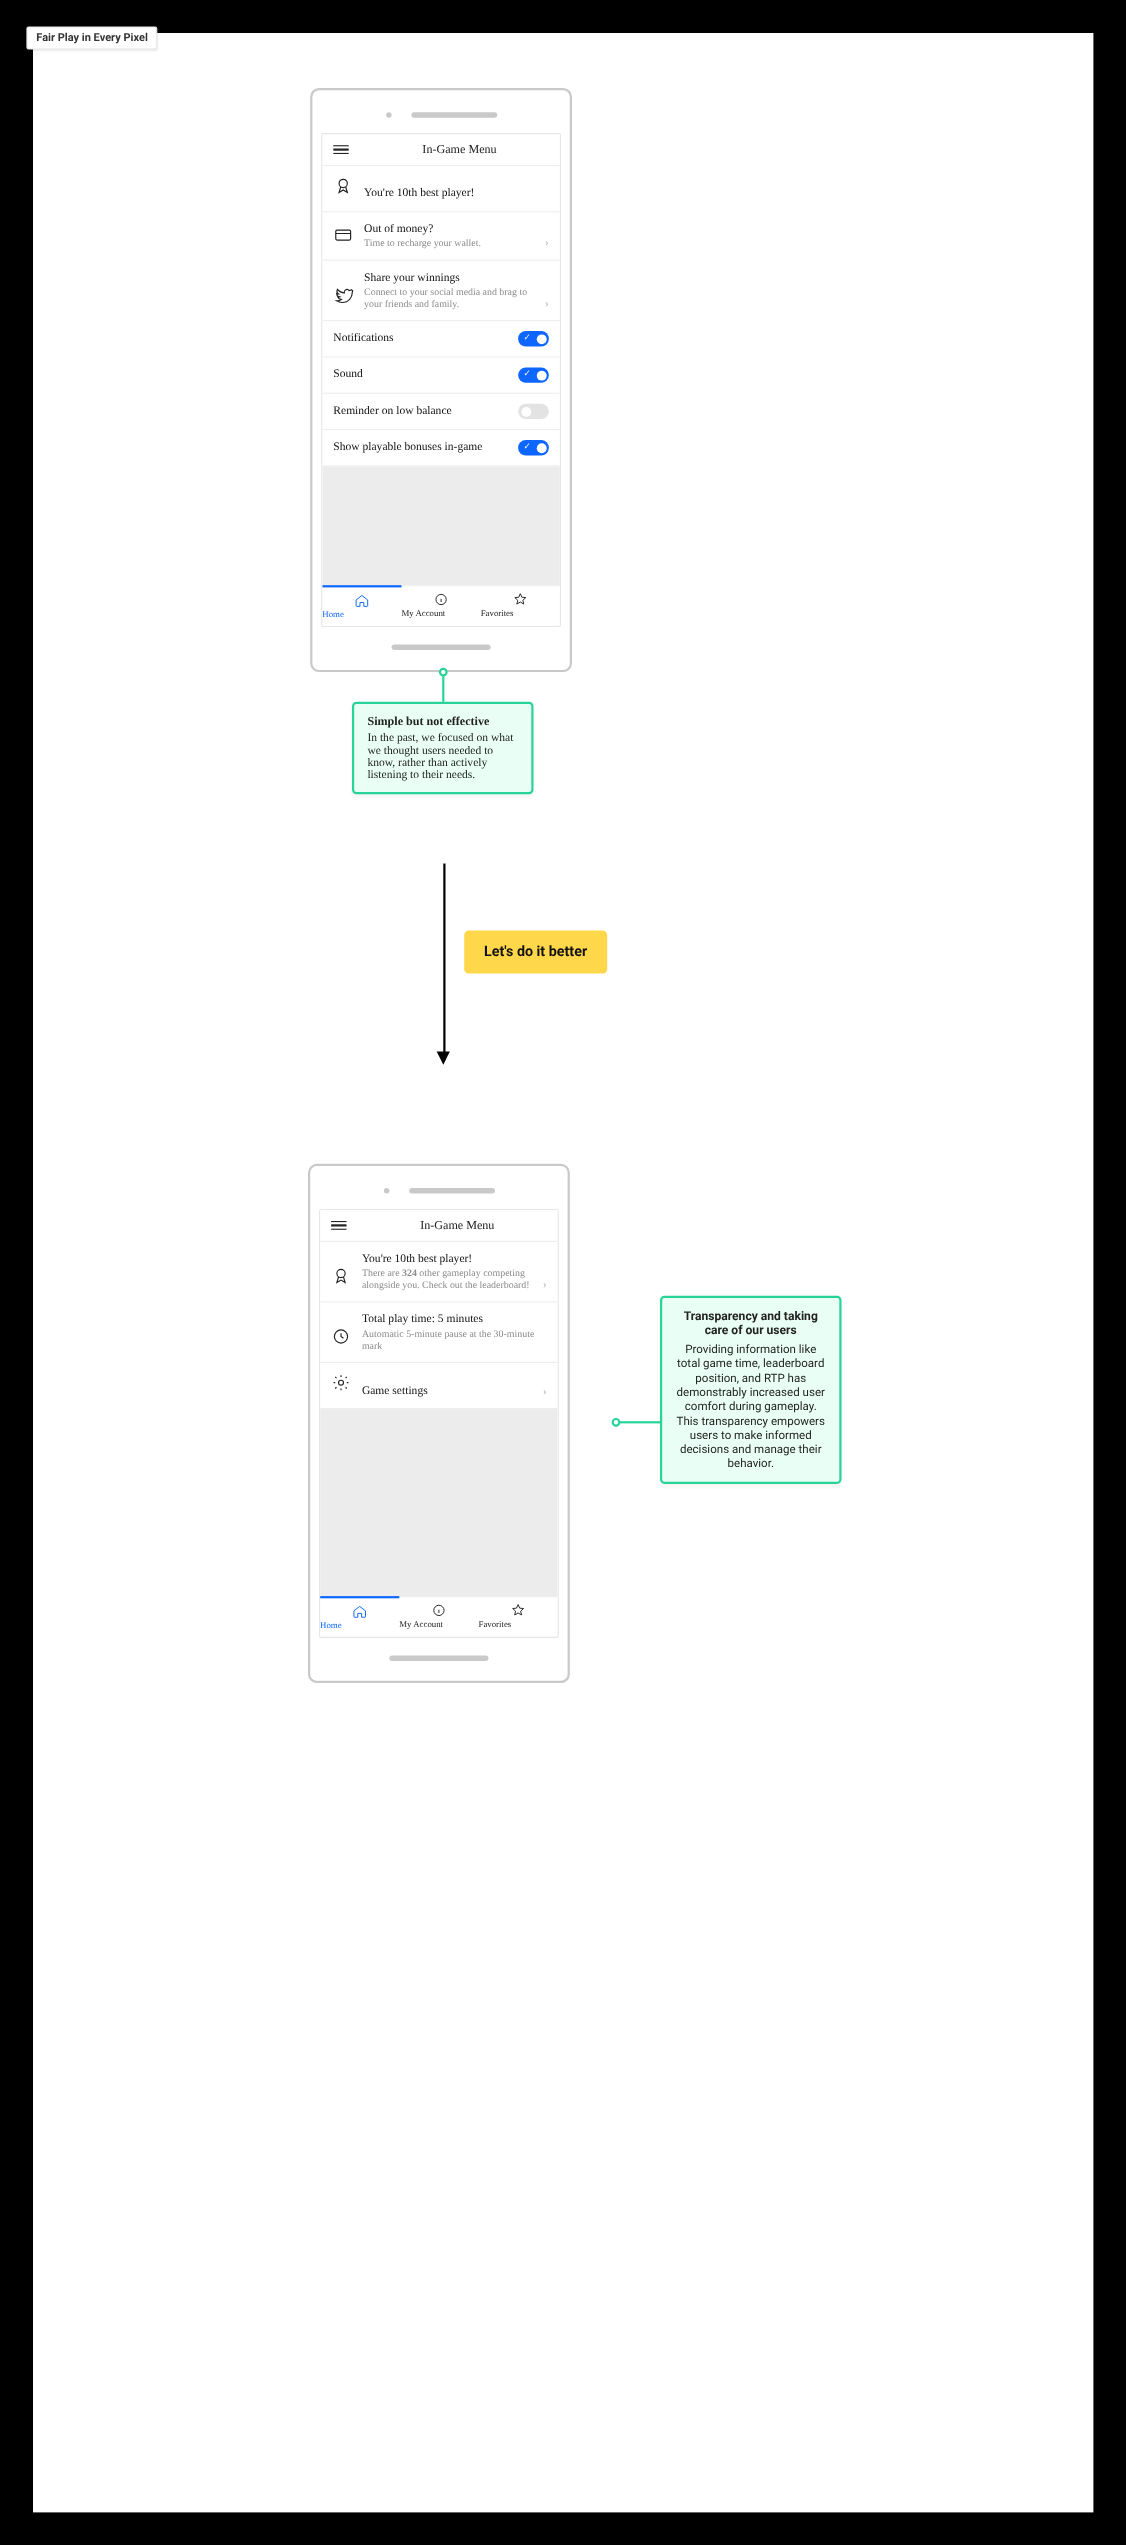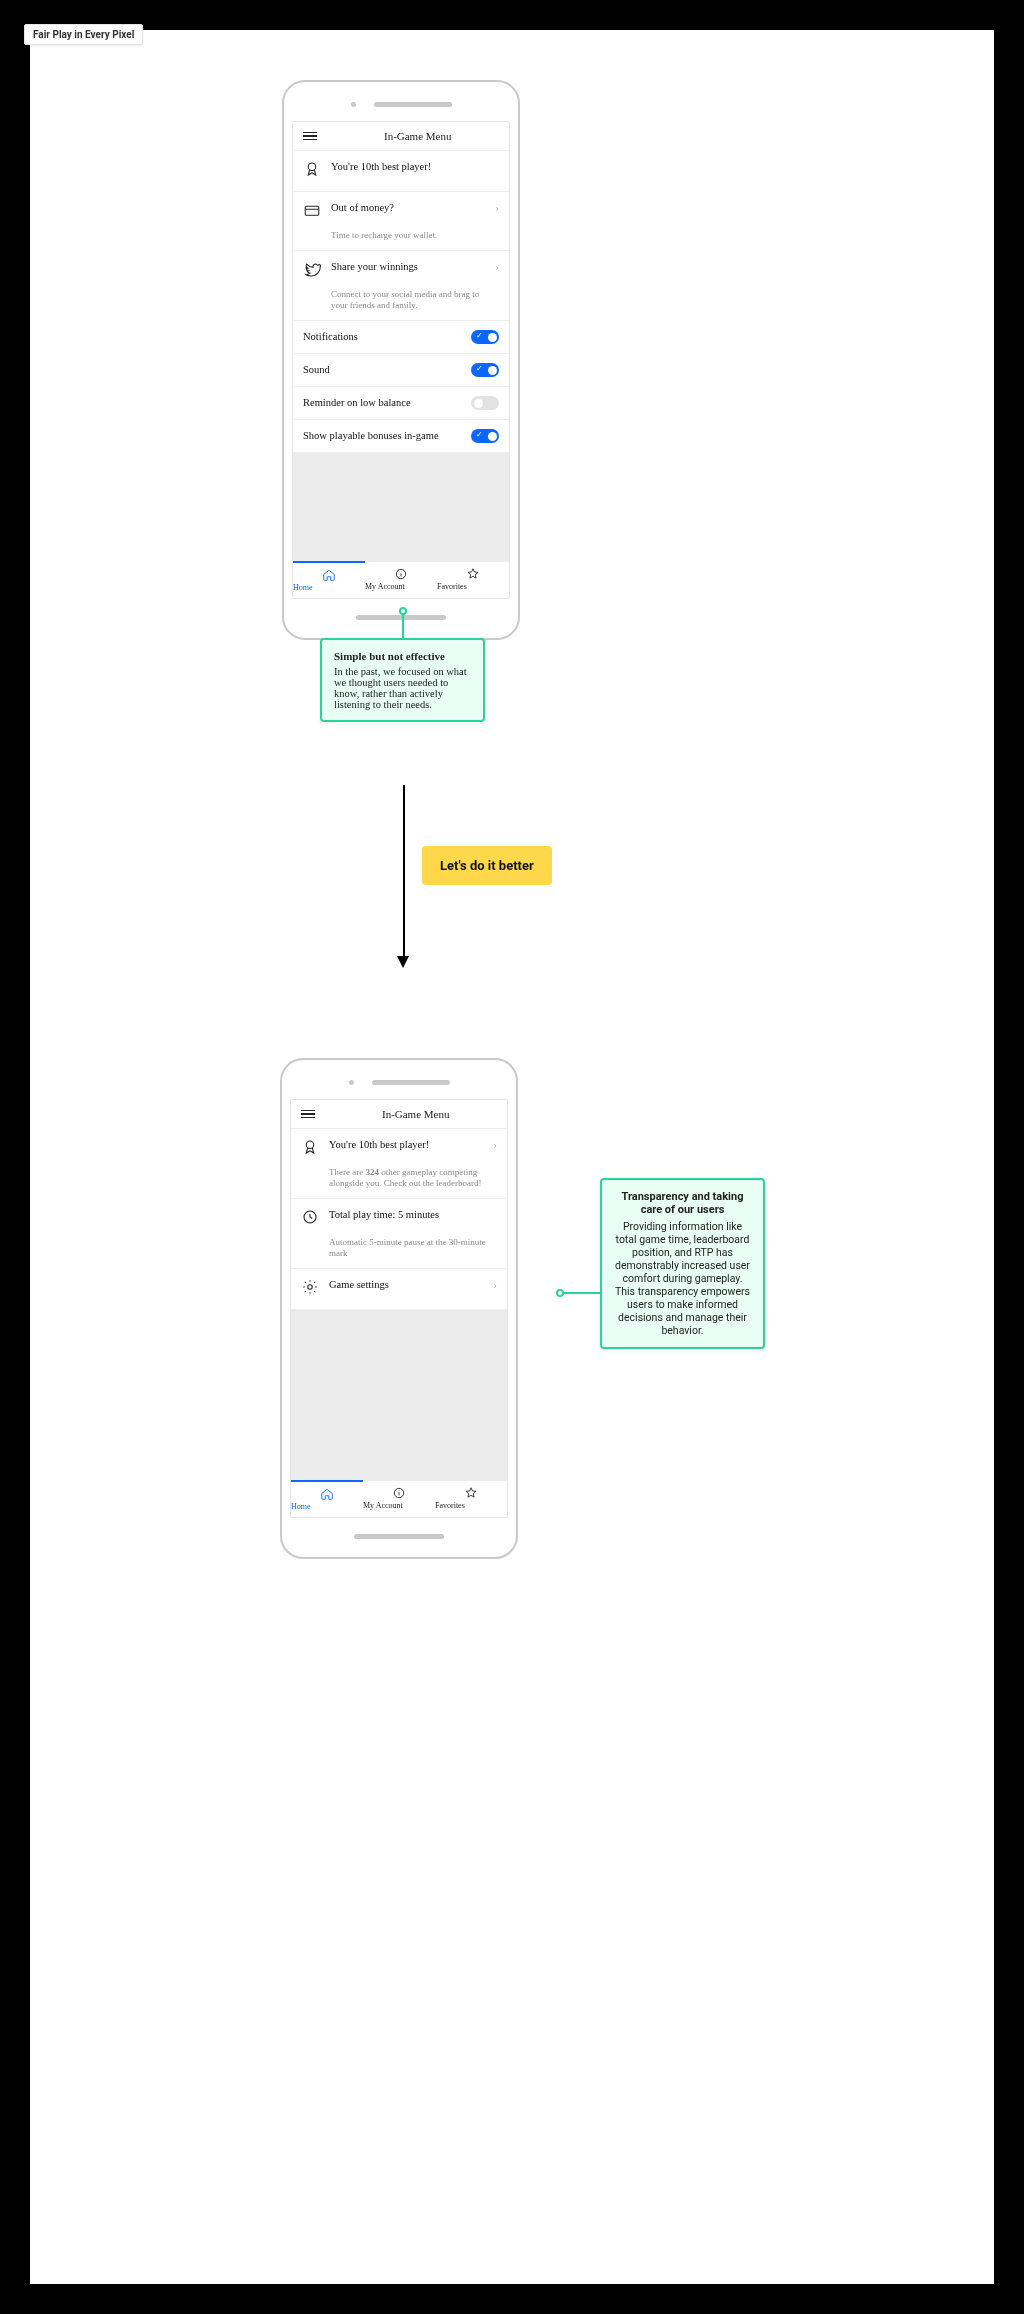--- a/index.html
+++ b/index.html
@@ -25,41 +25,41 @@
     padding: 4px 8px;
     color: #333;
     box-shadow: 0 1px 2px rgba(0,0,0,.08);
     font-weight: bold;
   }
   
   .phone {
     position: absolute;
     width: 238px;
     border: 2px solid #c9c9c9;
-    border-radius: 23px;
+    border-radius: 8px;
     background: #fff;
     padding: 8px;
   }
   .phone-top { display:flex; align-items:center; justify-content:center; gap:18px; padding: 12px 0 14px; }
   .speaker-dot { width:5px; height:5px; border-radius:50%; background:#c9c9c9; }
   .speaker-bar { width:78px; height:5px; border-radius:4px; background:#c9c9c9; }
   .phone-bottom { display:flex; justify-content:center; padding: 16px 0 10px; }
   .home-bar { width:90px; height:5px; border-radius:4px; background:#c9c9c9; }
   .screen { border:1px solid #e6e6e6; border-radius:2px; overflow:hidden; }
   .titlebar { display:flex; align-items:center; padding:8px 10px; border-bottom:1px solid #eee; font-family:"Comic Sans MS","Segoe Script",cursive; font-size:11px; color:#222; }
   .hamburger { width:14px; display:flex; flex-direction:column; gap:2px; margin-right:auto; }
   .hamburger span { height:1.5px; background:#222; }
   .title-text { margin:0 auto; }
-  .row { display:flex; align-items:flex-start; gap:10px; padding:9px 10px; border-bottom:1px solid #eee; font-family:"Comic Sans MS","Segoe Script",cursive; }
+  .row { display:flex; align-items:flex-end; gap:10px; padding:9px 10px; border-bottom:1px solid #eee; font-family:"Comic Sans MS","Segoe Script",cursive; }
   .row:last-child { border-bottom:none; }
   .row .icon { width:18px; flex:0 0 18px; color:#222; }
   .row svg { width:18px; height:18px; stroke:#222; stroke-width:1.4; fill:none; }
   .row-body { flex:1; min-width:0; }
   .row-title { font-size:10.5px; color:#111; line-height:1.3; }
-  .row-sub { font-size:9px; color:#8a8a8a; line-height:1.25; margin-top:15px; }
+  .row-sub { font-size:9px; color:#8a8a8a; line-height:1.25; margin-top:0; }
   .chev { color:#b5b5b5; font-size:11px; flex:0 0 auto; }
   .toggle { width:28px; height:14px; border-radius:10px; position:relative; flex:0 0 auto; }
   .toggle.on { background:#0c66ff; }
   .toggle.off { background:#e3e3e3; }
   .toggle .knob { width:9px; height:9px; border-radius:50%; background:#fff; position:absolute; top:2.5px; }
   .toggle.on .knob { right:2.5px; }
   .toggle.off .knob { left:2.5px; }
   .toggle.on::before { content:"✓"; position:absolute; left:5px; top:0.5px; font-size:8px; color:#fff; font-family:sans-serif; }
   .filler { background:#ececec; height:108px; }
   .filler-tall { background:#ececec; height:170px; }

